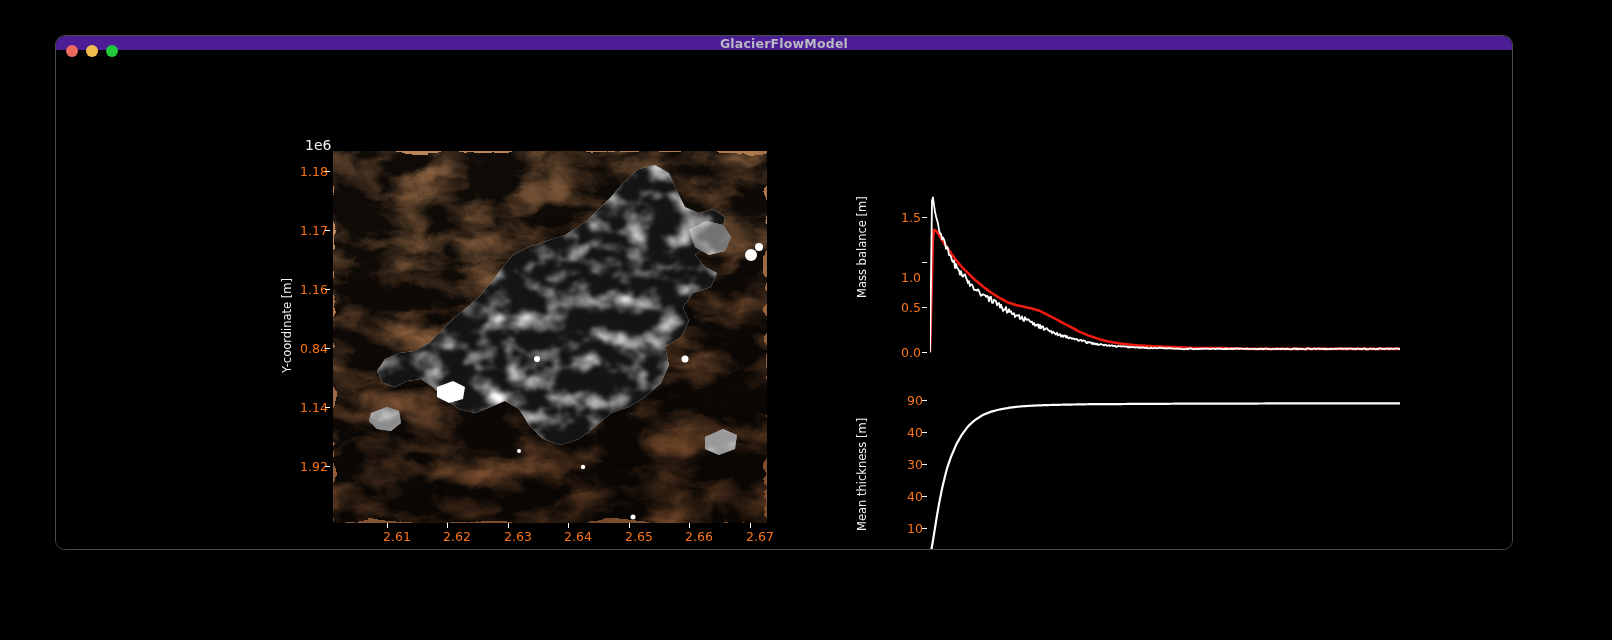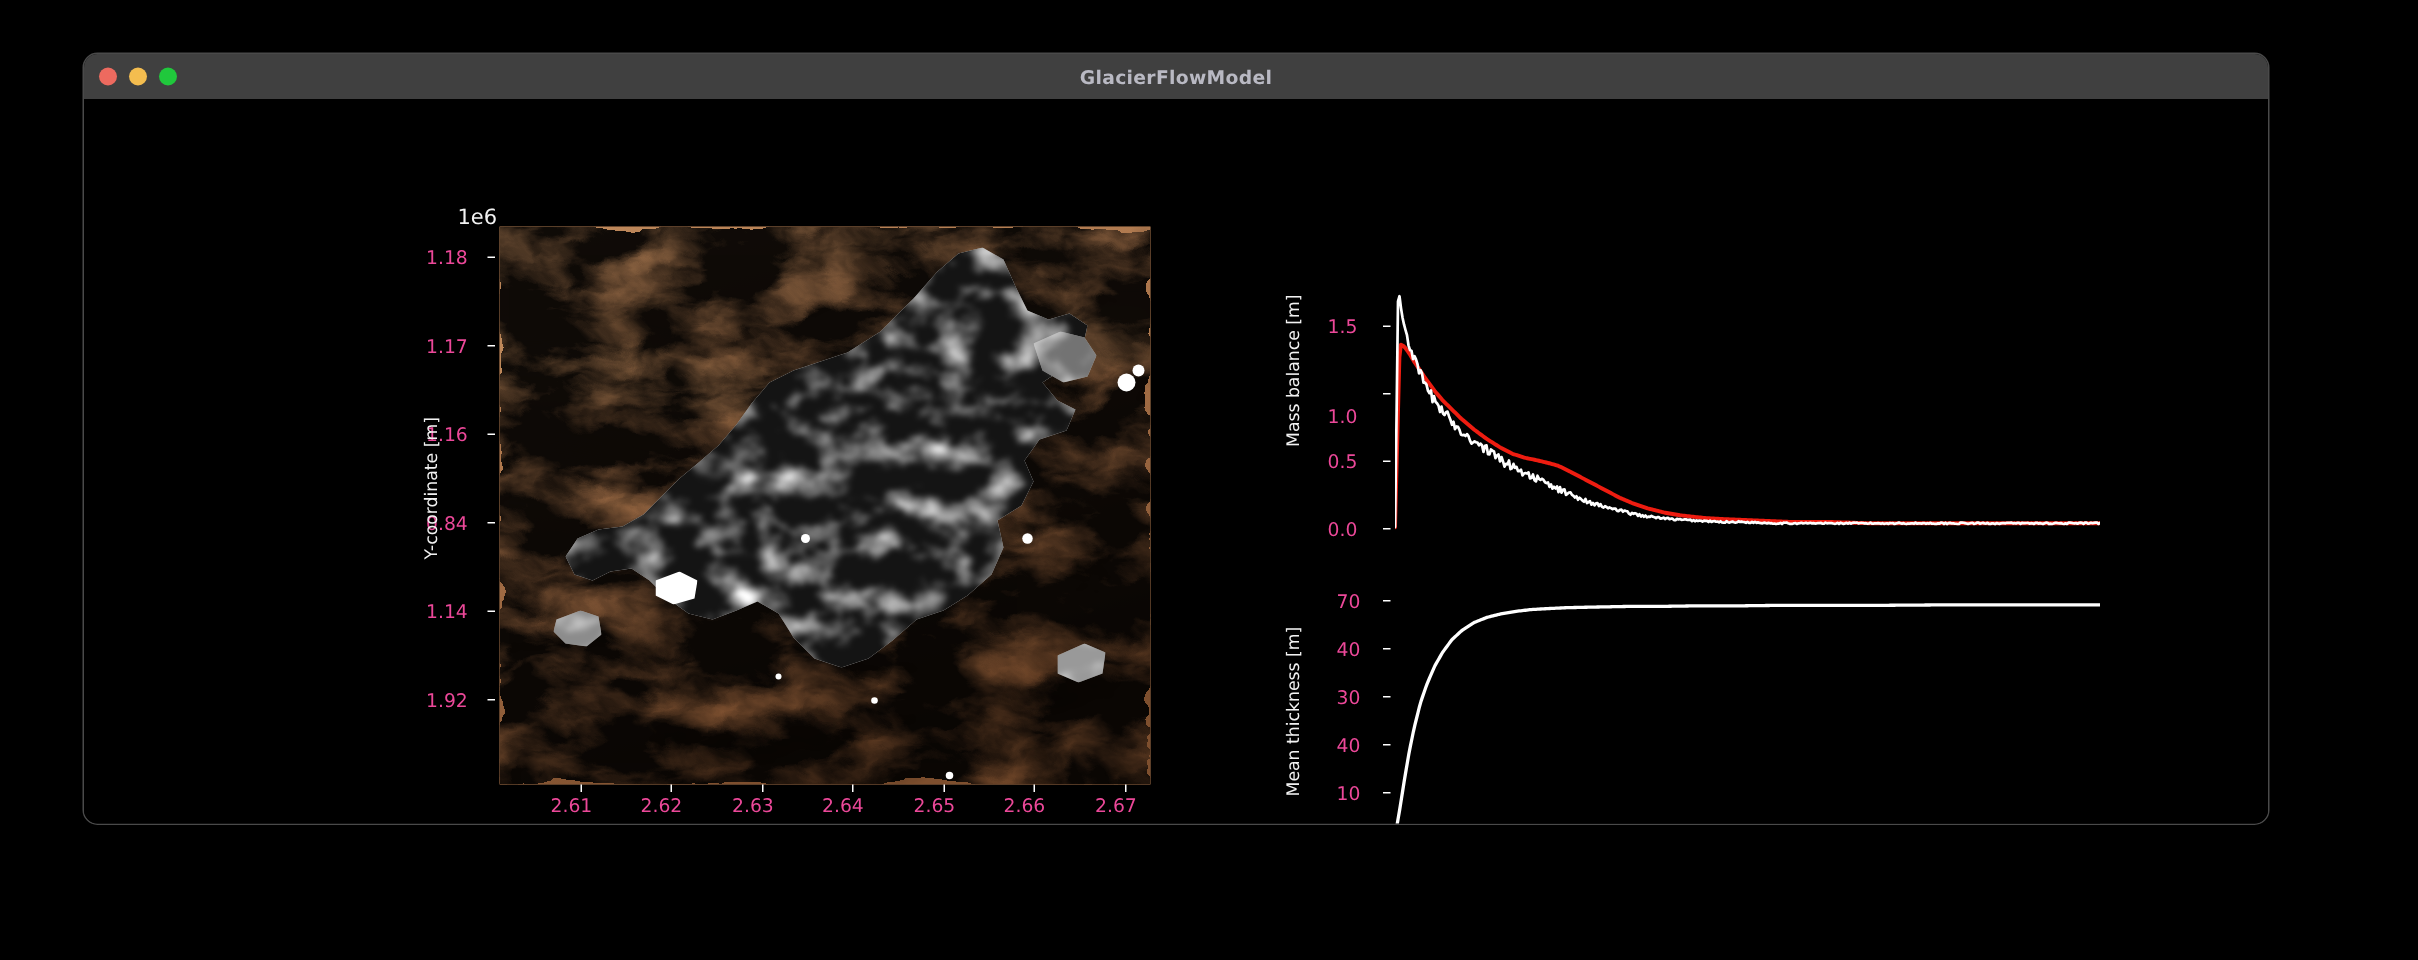--- a/index.html
+++ b/index.html
@@ -30,22 +30,22 @@
     border: 1px solid #4a4a4a;
     border-radius: 10px;
     box-sizing: border-box;
     overflow: hidden;
   }
 
   #titlebar {
     position: absolute;
     left: 0; top: 0;
     width: 100%;
-    height: 30px;
-    background: #404040;
+    height: 14px;
+    background: #4c1d95;
     display: flex;
     align-items: center;
     justify-content: center;
   }
 
   #traffic-lights {
     position: absolute;
     left: 10px;
     top: 0;
     height: 30px;
@@ -79,21 +79,21 @@
     background: #000000;
   }
 
   
   .fig-text {
     position: absolute;
     color: #ffffff;
     font-family: "DejaVu Sans", sans-serif;
     white-space: nowrap;
   }
-  .tick-label { font-size: 12.5px; color: #ec4899; }
+  .tick-label { font-size: 12.5px; color: #f97316; margin-left: 16px; }
   .axis-label { font-size: 11.5px; color: #f2f2f2; }
   .offset-label { font-size: 14px; color: #f2f2f2; }
   .plot-title {
     font-size: 24px;
     color: #ffffff;
     font-family: "DejaVu Sans", sans-serif;
   }
   .rot90 {
     transform: rotate(-90deg);
     transform-origin: 0 0;
@@ -351,21 +351,21 @@
             <polyline id="mb-series-red" fill="none" stroke="#ee1c10" stroke-width="2.6" stroke-linejoin="round" stroke-linecap="round" points="0.00,160.54 0.98,122.78 1.96,85.02 2.94,47.26 3.92,38.77 4.90,39.32 5.88,39.87 6.85,40.86 7.83,42.24 8.81,43.62 9.79,45.08 10.77,46.73 11.75,48.39 12.73,50.03 13.71,51.47 14.69,52.92 15.67,54.37 16.65,55.82 17.63,57.26 18.60,58.71 19.58,60.16 20.56,61.60 21.54,63.00 22.52,64.32 23.50,65.64 24.48,66.97 25.46,68.29 26.44,69.61 27.42,70.76 28.40,71.92 29.38,73.08 30.35,74.24 31.33,75.39 32.31,76.43 33.29,77.39 34.27,78.36 35.25,79.32 36.23,80.29 37.21,81.25 38.19,82.22 39.17,83.18 40.15,84.15 41.13,85.11 42.10,86.08 43.08,87.04 44.06,88.00 45.04,88.87 46.02,89.70 47.00,90.53 47.98,91.35 48.96,92.18 49.94,93.01 50.92,93.83 51.90,94.66 52.88,95.48 53.85,96.20 54.83,96.93 55.81,97.65 56.79,98.38 57.77,99.10 58.75,99.82 59.73,100.55 60.71,101.27 61.69,101.95 62.67,102.57 63.65,103.19 64.63,103.81 65.60,104.43 66.58,105.05 67.56,105.67 68.54,106.29 69.52,106.91 70.50,107.45 71.48,107.96 72.46,108.48 73.44,109.00 74.42,109.51 75.40,110.03 76.38,110.55 77.35,111.06 78.33,111.54 79.31,111.85 80.29,112.16 81.27,112.47 82.25,112.78 83.23,113.09 84.21,113.40 85.19,113.71 86.17,114.02 87.15,114.28 88.13,114.48 89.10,114.69 90.08,114.90 91.06,115.10 92.04,115.31 93.02,115.52 94.00,115.72 94.98,115.93 95.96,116.16 96.94,116.40 97.92,116.64 98.90,116.87 99.88,117.11 100.85,117.34 101.83,117.58 102.81,117.83 103.79,118.11 104.77,118.38 105.75,118.66 106.73,118.93 107.71,119.21 108.69,119.49 109.67,119.94 110.65,120.41 111.63,120.88 112.60,121.36 113.58,121.83 114.56,122.30 115.54,122.77 116.52,123.26 117.50,123.78 118.48,124.29 119.46,124.81 120.44,125.33 121.42,125.85 122.40,126.36 123.38,126.88 124.35,127.40 125.33,127.91 126.31,128.43 127.29,128.95 128.27,129.46 129.25,129.98 130.23,130.50 131.21,131.01 132.19,131.53 133.17,132.05 134.15,132.56 135.13,133.08 136.10,133.60 137.08,134.11 138.06,134.63 139.04,135.15 140.02,135.66 141.00,136.18 141.98,136.70 142.96,137.21 143.94,137.73 144.92,138.25 145.90,138.76 146.88,139.28 147.85,139.80 148.83,140.32 149.81,140.83 150.79,141.26 151.77,141.68 152.75,142.09 153.73,142.50 154.71,142.92 155.69,143.33 156.67,143.74 157.65,144.16 158.63,144.55 159.60,144.88 160.58,145.21 161.56,145.55 162.54,145.88 163.52,146.21 164.50,146.54 165.48,146.87 166.46,147.20 167.44,147.53 168.42,147.86 169.40,148.16 170.38,148.41 171.35,148.65 172.33,148.90 173.31,149.15 174.29,149.40 175.27,149.65 176.25,149.89 177.23,150.14 178.21,150.39 179.19,150.64 180.17,150.83 181.15,151.00 182.13,151.16 183.10,151.33 184.08,151.50 185.06,151.66 186.04,151.83 187.02,151.99 188.00,152.16 188.98,152.32 189.96,152.49 190.94,152.61 191.92,152.72 192.90,152.83 193.88,152.94 194.85,153.05 195.83,153.16 196.81,153.27 197.79,153.38 198.77,153.49 199.75,153.60 200.73,153.71 201.71,153.82 202.69,153.93 203.67,154.04 204.65,154.15 205.63,154.26 206.60,154.33 207.58,154.39 208.56,154.44 209.54,154.50 210.52,154.55 211.50,154.61 212.48,154.66 213.46,154.72 214.44,154.77 215.42,154.83 216.40,154.89 217.38,154.94 218.35,155.00 219.33,155.05 220.31,155.11 221.29,155.16 222.27,155.21 223.25,155.25 224.23,155.29 225.21,155.33 226.19,155.37 227.17,155.42 228.15,155.46 229.13,155.50 230.10,155.54 231.08,155.58 232.06,155.62 233.04,155.66 234.02,155.71 235.00,155.75 235.98,155.79 236.96,155.83 237.94,155.87 238.92,155.91 239.90,155.95 240.87,155.99 241.85,156.04 242.83,156.08 243.81,156.12 244.79,156.16 245.77,156.20 246.75,156.24 247.73,156.28 248.71,156.33 249.69,156.37 250.67,156.41 251.65,156.45 252.63,156.49 253.60,156.53 254.58,156.57 255.56,156.61 256.54,156.66 257.52,156.70 258.50,156.74 259.48,156.78 260.46,156.82 261.44,156.86 262.42,156.90 263.40,156.95 264.38,156.97 265.35,156.97 266.33,156.97 267.31,156.97 268.29,156.97 269.27,156.97 270.25,156.97 271.23,156.97 272.21,156.97 273.19,156.97 274.17,156.97 275.15,156.97 276.13,156.97 277.10,156.97 278.08,156.97 279.06,156.97 280.04,156.97 281.02,156.97 282.00,156.97 282.98,156.97 283.96,156.97 284.94,156.97 285.92,156.97 286.90,156.97 287.88,156.97 288.85,156.97 289.83,156.97 290.81,156.99 291.79,157.02 292.77,157.05 293.75,157.08 294.73,157.12 295.71,157.15 296.69,157.18 297.67,157.22 298.65,157.25 299.63,157.28 300.60,157.32 301.58,157.35 302.56,157.38 303.54,157.42 304.52,157.45 305.50,157.48 306.48,157.51 307.46,157.55 308.44,157.58 309.42,157.61 310.40,157.65 311.38,157.68 312.35,157.71 313.33,157.75 314.31,157.78 315.29,157.81 316.27,157.85 317.25,157.86 318.23,157.86 319.21,157.86 320.19,157.86 321.17,157.86 322.15,157.86 323.13,157.86 324.10,157.86 325.08,157.86 326.06,157.86 327.04,157.86 328.02,157.86 329.00,157.86 329.98,157.86 330.96,157.86 331.94,157.86 332.92,157.86 333.90,157.86 334.88,157.86 335.85,157.86 336.83,157.86 337.81,157.86 338.79,157.86 339.77,157.86 340.75,157.86 341.73,157.86 342.71,157.86 343.69,157.86 344.67,157.86 345.65,157.86 346.63,157.86 347.60,157.86 348.58,157.86 349.56,157.86 350.54,157.86 351.52,157.86 352.50,157.86 353.48,157.86 354.46,157.86 355.44,157.86 356.42,157.86 357.40,157.86 358.38,157.86 359.35,157.86 360.33,157.86 361.31,157.86 362.29,157.86 363.27,157.86 364.25,157.86 365.23,157.86 366.21,157.86 367.19,157.86 368.17,157.86 369.15,157.86 370.13,157.86 371.10,157.86 372.08,157.86 373.06,157.86 374.04,157.86 375.02,157.86 376.00,157.86 376.98,157.86 377.96,157.86 378.94,157.86 379.92,157.86 380.90,157.86 381.88,157.86 382.85,157.86 383.83,157.86 384.81,157.86 385.79,157.86 386.77,157.86 387.75,157.86 388.73,157.86 389.71,157.86 390.69,157.86 391.67,157.86 392.65,157.86 393.63,157.86 394.60,157.86 395.58,157.86 396.56,157.86 397.54,157.86 398.52,157.86 399.50,157.86 400.48,157.86 401.46,157.86 402.44,157.86 403.42,157.86 404.40,157.86 405.38,157.86 406.35,157.86 407.33,157.86 408.31,157.86 409.29,157.86 410.27,157.86 411.25,157.86 412.23,157.86 413.21,157.86 414.19,157.86 415.17,157.86 416.15,157.86 417.13,157.86 418.10,157.86 419.08,157.86 420.06,157.86 421.04,157.86 422.02,157.86 423.00,157.86 423.98,157.86 424.96,157.86 425.94,157.86 426.92,157.86 427.90,157.86 428.88,157.86 429.85,157.86 430.83,157.86 431.81,157.86 432.79,157.86 433.77,157.86 434.75,157.86 435.73,157.86 436.71,157.86 437.69,157.86 438.67,157.86 439.65,157.86 440.63,157.86 441.60,157.86 442.58,157.86 443.56,157.86 444.54,157.86 445.52,157.86 446.50,157.86 447.48,157.86 448.46,157.86 449.44,157.86 450.42,157.86 451.40,157.86 452.38,157.86 453.35,157.86 454.33,157.86 455.31,157.86 456.29,157.86 457.27,157.86 458.25,157.86 459.23,157.86 460.21,157.86 461.19,157.86 462.17,157.86 463.15,157.86 464.13,157.86 465.10,157.86 466.08,157.86 467.06,157.86 468.04,157.86 469.02,157.86 470.00,157.86"></polyline>
             <polyline id="mb-series-white" fill="none" stroke="#ffffff" stroke-width="1.8" stroke-linejoin="round" stroke-linecap="round" points="0.00,160.37 1.00,89.38 2.00,9.87 3.00,6.47 4.00,14.40 5.00,20.70 6.00,25.28 7.00,29.01 8.00,32.47 9.00,39.20 10.00,42.46 11.00,42.84 12.00,48.40 13.00,46.43 14.00,48.60 15.00,51.81 16.00,57.88 17.00,55.74 18.00,57.84 19.00,64.16 20.00,64.08 21.00,65.43 22.00,69.57 23.00,71.12 24.00,69.32 25.00,77.11 26.00,73.03 27.00,76.81 28.00,77.79 29.00,79.43 30.00,83.70 31.00,80.09 32.00,84.66 33.00,85.69 34.00,83.80 35.00,83.42 36.00,86.43 37.00,88.99 38.00,92.20 39.00,90.17 40.00,95.14 41.00,93.32 42.00,93.58 43.00,95.64 44.00,98.78 45.00,99.08 46.00,98.96 47.00,99.66 48.00,98.38 49.00,99.76 50.00,102.80 51.00,104.79 52.00,103.98 53.00,103.21 54.00,103.84 55.00,104.07 56.00,105.90 57.00,104.74 58.00,105.79 59.00,110.32 60.00,106.14 61.00,105.92 62.00,111.81 63.00,111.93 64.00,108.62 65.00,109.54 66.00,109.98 67.00,114.40 68.00,112.55 69.00,112.00 70.00,116.65 71.00,113.70 72.00,116.65 73.00,120.08 74.00,118.27 75.00,118.53 76.00,115.98 77.00,121.77 78.00,121.25 79.00,118.26 80.00,120.93 81.00,120.22 82.00,123.04 83.00,123.04 84.00,122.15 85.00,125.97 86.00,124.64 87.00,124.32 88.00,124.68 89.00,123.92 90.00,127.94 91.00,127.61 92.00,125.34 93.00,129.14 94.00,129.96 95.00,126.15 96.00,128.19 97.00,128.92 98.00,128.14 99.00,128.89 100.00,130.51 101.00,131.09 102.00,130.58 103.00,133.58 104.00,131.98 105.00,134.80 106.00,133.52 107.00,134.64 108.00,133.30 109.00,137.06 110.00,133.75 111.00,137.42 112.00,135.33 113.00,135.29 114.00,138.93 115.00,138.24 116.00,137.33 117.00,137.21 118.00,138.96 119.00,139.58 120.00,140.67 121.00,139.84 122.00,142.19 123.00,140.82 124.00,141.73 125.00,142.71 126.00,143.48 127.00,141.68 128.00,144.34 129.00,143.67 130.00,143.13 131.00,145.47 132.00,144.28 133.00,145.91 134.00,144.59 135.00,144.38 136.00,146.35 137.00,145.07 138.00,146.92 139.00,147.43 140.00,146.45 141.00,147.00 142.00,147.86 143.00,147.32 144.00,147.75 145.00,148.41 146.00,148.06 147.00,148.08 148.00,149.54 149.00,149.73 150.00,148.91 151.00,148.80 152.00,150.18 153.00,149.33 154.00,149.70 155.00,149.94 156.00,151.44 157.00,152.15 158.00,150.87 159.00,151.56 160.00,151.15 161.00,151.53 162.00,152.94 163.00,151.78 164.00,153.34 165.00,152.41 166.00,153.49 167.00,152.66 168.00,153.93 169.00,153.43 170.00,153.63 171.00,152.92 172.00,153.54 173.00,153.82 174.00,154.45 175.00,153.75 176.00,153.80 177.00,154.79 178.00,154.59 179.00,154.05 180.00,155.00 181.00,154.42 182.00,154.28 183.00,155.08 184.00,154.81 185.00,154.74 186.00,155.77 187.00,155.73 188.00,154.90 189.00,155.25 190.00,155.00 191.00,155.52 192.00,155.49 193.00,155.30 194.00,155.25 195.00,155.64 196.00,155.60 197.00,155.44 198.00,156.47 199.00,155.69 200.00,156.51 201.00,155.93 202.00,156.38 203.00,155.99 204.00,156.18 205.00,156.73 206.00,156.12 207.00,156.29 208.00,156.24 209.00,157.03 210.00,156.08 211.00,156.96 212.00,156.50 213.00,156.34 214.00,156.82 215.00,156.72 216.00,157.21 217.00,156.49 218.00,157.30 219.00,157.46 220.00,157.47 221.00,156.47 222.00,157.13 223.00,157.40 224.00,157.04 225.00,156.73 226.00,157.13 227.00,157.48 228.00,157.21 229.00,156.49 230.00,156.97 231.00,156.73 232.00,157.01 233.00,157.10 234.00,157.52 235.00,156.94 236.00,157.53 237.00,157.56 238.00,156.87 239.00,157.56 240.00,156.97 241.00,157.59 242.00,157.24 243.00,157.60 244.00,157.70 245.00,157.89 246.00,157.46 247.00,157.62 248.00,157.93 249.00,157.60 250.00,157.87 251.00,157.77 252.00,158.16 253.00,158.04 254.00,158.36 255.00,158.13 256.00,158.06 257.00,157.61 258.00,158.36 259.00,157.41 260.00,157.52 261.00,157.38 262.00,157.85 263.00,158.19 264.00,158.21 265.00,158.25 266.00,157.82 267.00,157.77 268.00,158.32 269.00,157.89 270.00,157.78 271.00,157.52 272.00,157.94 273.00,157.85 274.00,157.49 275.00,157.98 276.00,157.73 277.00,157.53 278.00,157.95 279.00,157.74 280.00,158.05 281.00,157.98 282.00,157.71 283.00,157.72 284.00,157.57 285.00,158.17 286.00,158.10 287.00,157.41 288.00,157.92 289.00,157.73 290.00,157.70 291.00,157.74 292.00,157.97 293.00,158.19 294.00,158.09 295.00,157.55 296.00,158.35 297.00,157.46 298.00,157.86 299.00,158.27 300.00,157.92 301.00,157.51 302.00,158.15 303.00,157.49 304.00,158.12 305.00,157.55 306.00,157.41 307.00,157.52 308.00,157.37 309.00,157.98 310.00,157.66 311.00,157.61 312.00,157.65 313.00,157.92 314.00,157.75 315.00,158.16 316.00,157.98 317.00,157.38 318.00,158.07 319.00,158.08 320.00,157.82 321.00,157.97 322.00,157.78 323.00,157.91 324.00,158.22 325.00,157.76 326.00,158.28 327.00,158.00 328.00,157.86 329.00,158.30 330.00,157.66 331.00,157.83 332.00,157.67 333.00,158.34 334.00,157.95 335.00,157.76 336.00,157.43 337.00,157.77 338.00,158.10 339.00,157.75 340.00,158.17 341.00,158.35 342.00,157.98 343.00,158.13 344.00,157.90 345.00,157.89 346.00,158.20 347.00,157.41 348.00,158.11 349.00,157.88 350.00,157.83 351.00,158.13 352.00,157.67 353.00,157.74 354.00,158.22 355.00,157.80 356.00,158.07 357.00,157.53 358.00,158.16 359.00,158.00 360.00,158.30 361.00,158.29 362.00,157.91 363.00,158.09 364.00,157.41 365.00,157.50 366.00,158.33 367.00,157.49 368.00,158.36 369.00,157.76 370.00,157.56 371.00,158.01 372.00,157.82 373.00,158.10 374.00,158.15 375.00,158.34 376.00,158.30 377.00,157.40 378.00,157.36 379.00,157.51 380.00,157.75 381.00,158.01 382.00,158.25 383.00,157.97 384.00,157.70 385.00,157.50 386.00,158.22 387.00,158.03 388.00,157.41 389.00,157.39 390.00,158.21 391.00,157.86 392.00,157.49 393.00,158.01 394.00,158.06 395.00,157.54 396.00,158.29 397.00,158.25 398.00,157.93 399.00,157.96 400.00,158.36 401.00,157.74 402.00,157.95 403.00,158.25 404.00,157.89 405.00,157.66 406.00,157.75 407.00,157.86 408.00,157.53 409.00,157.58 410.00,157.60 411.00,157.40 412.00,157.94 413.00,157.71 414.00,157.96 415.00,157.54 416.00,157.49 417.00,158.29 418.00,157.54 419.00,157.70 420.00,157.70 421.00,157.66 422.00,157.56 423.00,158.12 424.00,157.77 425.00,157.86 426.00,158.32 427.00,157.62 428.00,157.51 429.00,158.05 430.00,157.78 431.00,157.98 432.00,158.30 433.00,157.80 434.00,157.48 435.00,157.51 436.00,158.36 437.00,158.10 438.00,158.30 439.00,158.02 440.00,157.60 441.00,157.58 442.00,157.83 443.00,157.95 444.00,157.74 445.00,158.16 446.00,158.31 447.00,157.85 448.00,158.33 449.00,157.42 450.00,157.45 451.00,157.52 452.00,157.83 453.00,157.93 454.00,157.70 455.00,158.15 456.00,157.55 457.00,157.42 458.00,157.59 459.00,158.22 460.00,157.44 461.00,157.41 462.00,158.03 463.00,157.88 464.00,157.47 465.00,157.84 466.00,157.58 467.00,157.37 468.00,157.37 469.00,158.27 470.00,157.65"></polyline>
           </svg>
         </div>
       </div>
 
       <div id="th-panel">
 
         <div class="fig-text axis-label rot90" style="left:4px; top:160px;">Mean thickness [m]</div>
 
-        <div class="fig-text tick-label" style="left:40px; top:22px;">70</div>
+        <div class="fig-text tick-label" style="left:40px; top:22px;">90</div>
         <div class="tickmark tick-h" style="left:71px; top:29px;"></div>
 
         <div class="fig-text tick-label" style="left:40px; top:54px;">40</div>
         <div class="tickmark tick-h" style="left:71px; top:61px;"></div>
 
         <div class="fig-text tick-label" style="left:40px; top:86px;">30</div>
         <div class="tickmark tick-h" style="left:71px; top:93px;"></div>
 
         <div class="fig-text tick-label" style="left:40px; top:118px;">40</div>
         <div class="tickmark tick-h" style="left:71px; top:125px;"></div>

